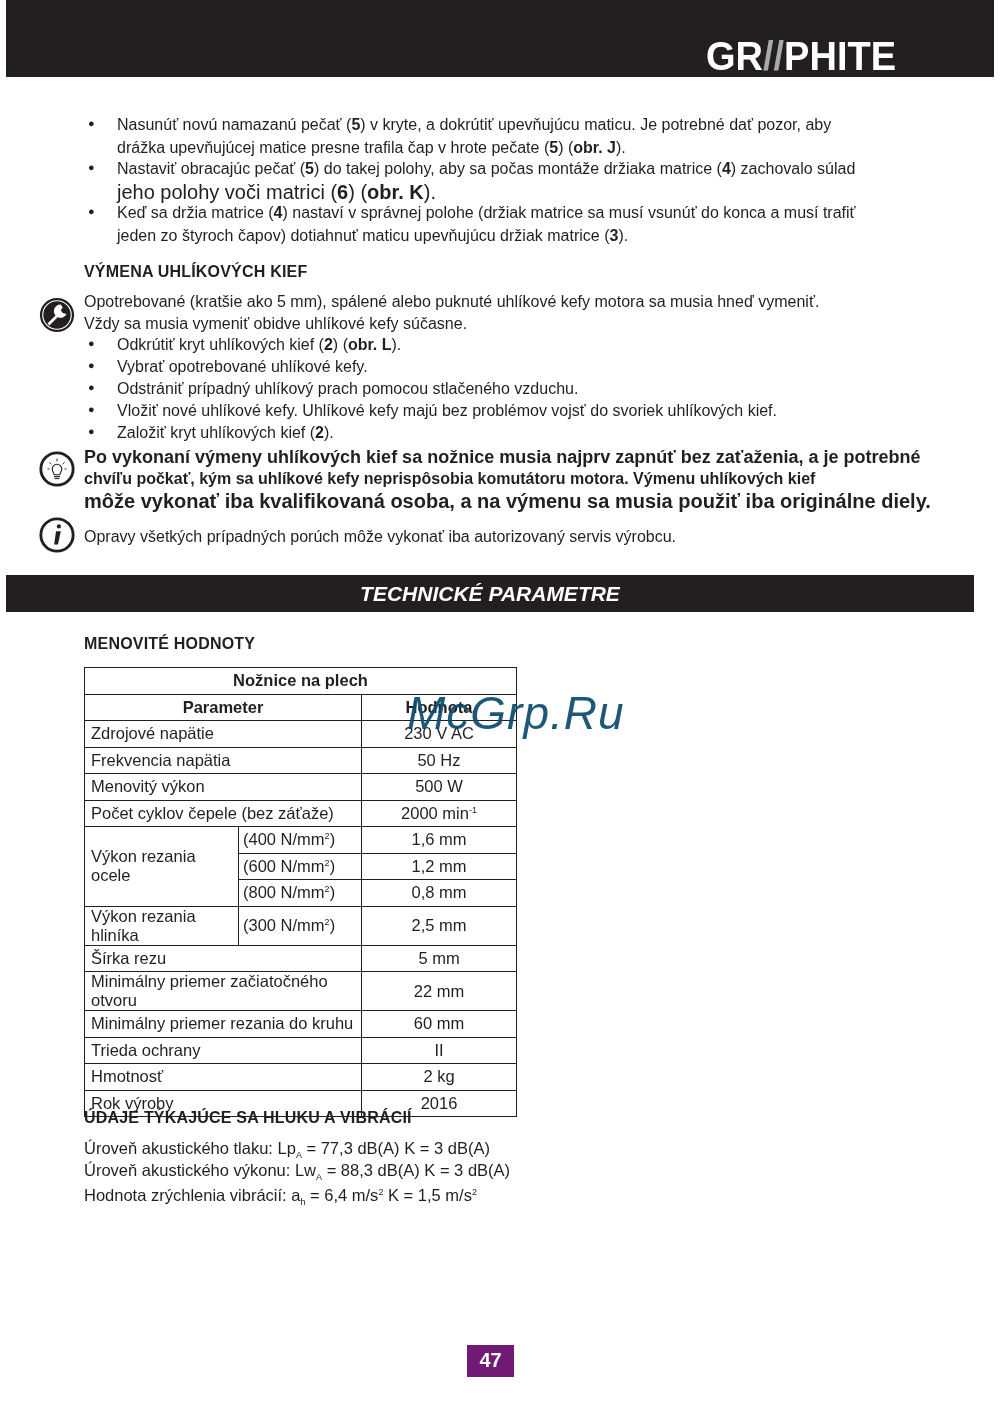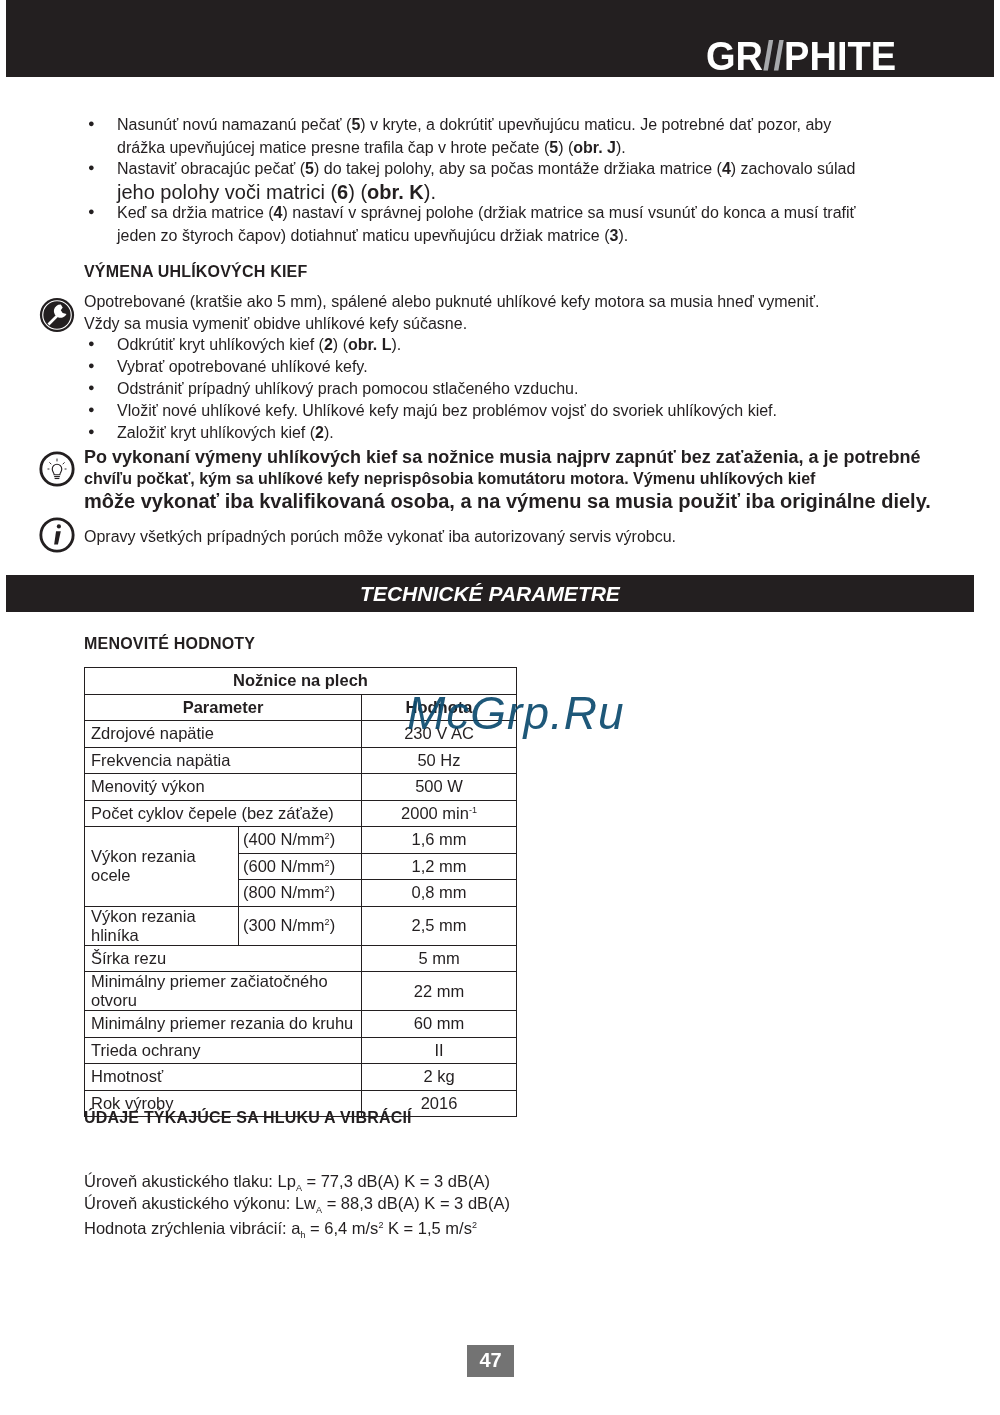--- a/index.html
+++ b/index.html
@@ -34,23 +34,23 @@
   table.spec td, table.spec th { border: 1.5px solid #231f20; height: 25.5px; padding: 0 6px; }
   table.spec th { font-weight: bold; text-align: center; }
   table.spec td.val { text-align: center; width: 142px; }
   table.spec td.sub { width: 112px; padding-left: 4px; }
   sup { font-size: 9px; vertical-align: 6px; }
   sub { font-size: 9px; vertical-align: -4px; }
   .watermark {
     position: absolute; left: 407px; top: 686px; color: #0c4a6e; font-size: 46px;
     font-style: italic; font-family: "Liberation Sans", sans-serif; opacity: 0.92; letter-spacing: 1px;
   }
-  .noise { position: absolute; left: 84px; font-size: 16.5px; line-height: 22px; margin-top: 33px; }
+  .noise { position: absolute; left: 84px; font-size: 16.5px; line-height: 22px; }
   .page-num {
-    position: absolute; left: 467px; top: 1345px; width: 47px; height: 32px; background: #737373;
+    position: absolute; left: 467px; top: 1345px; width: 47px; height: 32px; background: #701a75;
     color: #fff; font-weight: bold; font-size: 20px; text-align: center; line-height: 31px;
   }
 </style>
 </head>
 <body>
 
 <div class="header-bar">
   <div class="logo"><span>GR</span><span class="slash">//</span><span>PHITE</span></div>
 </div>
 

